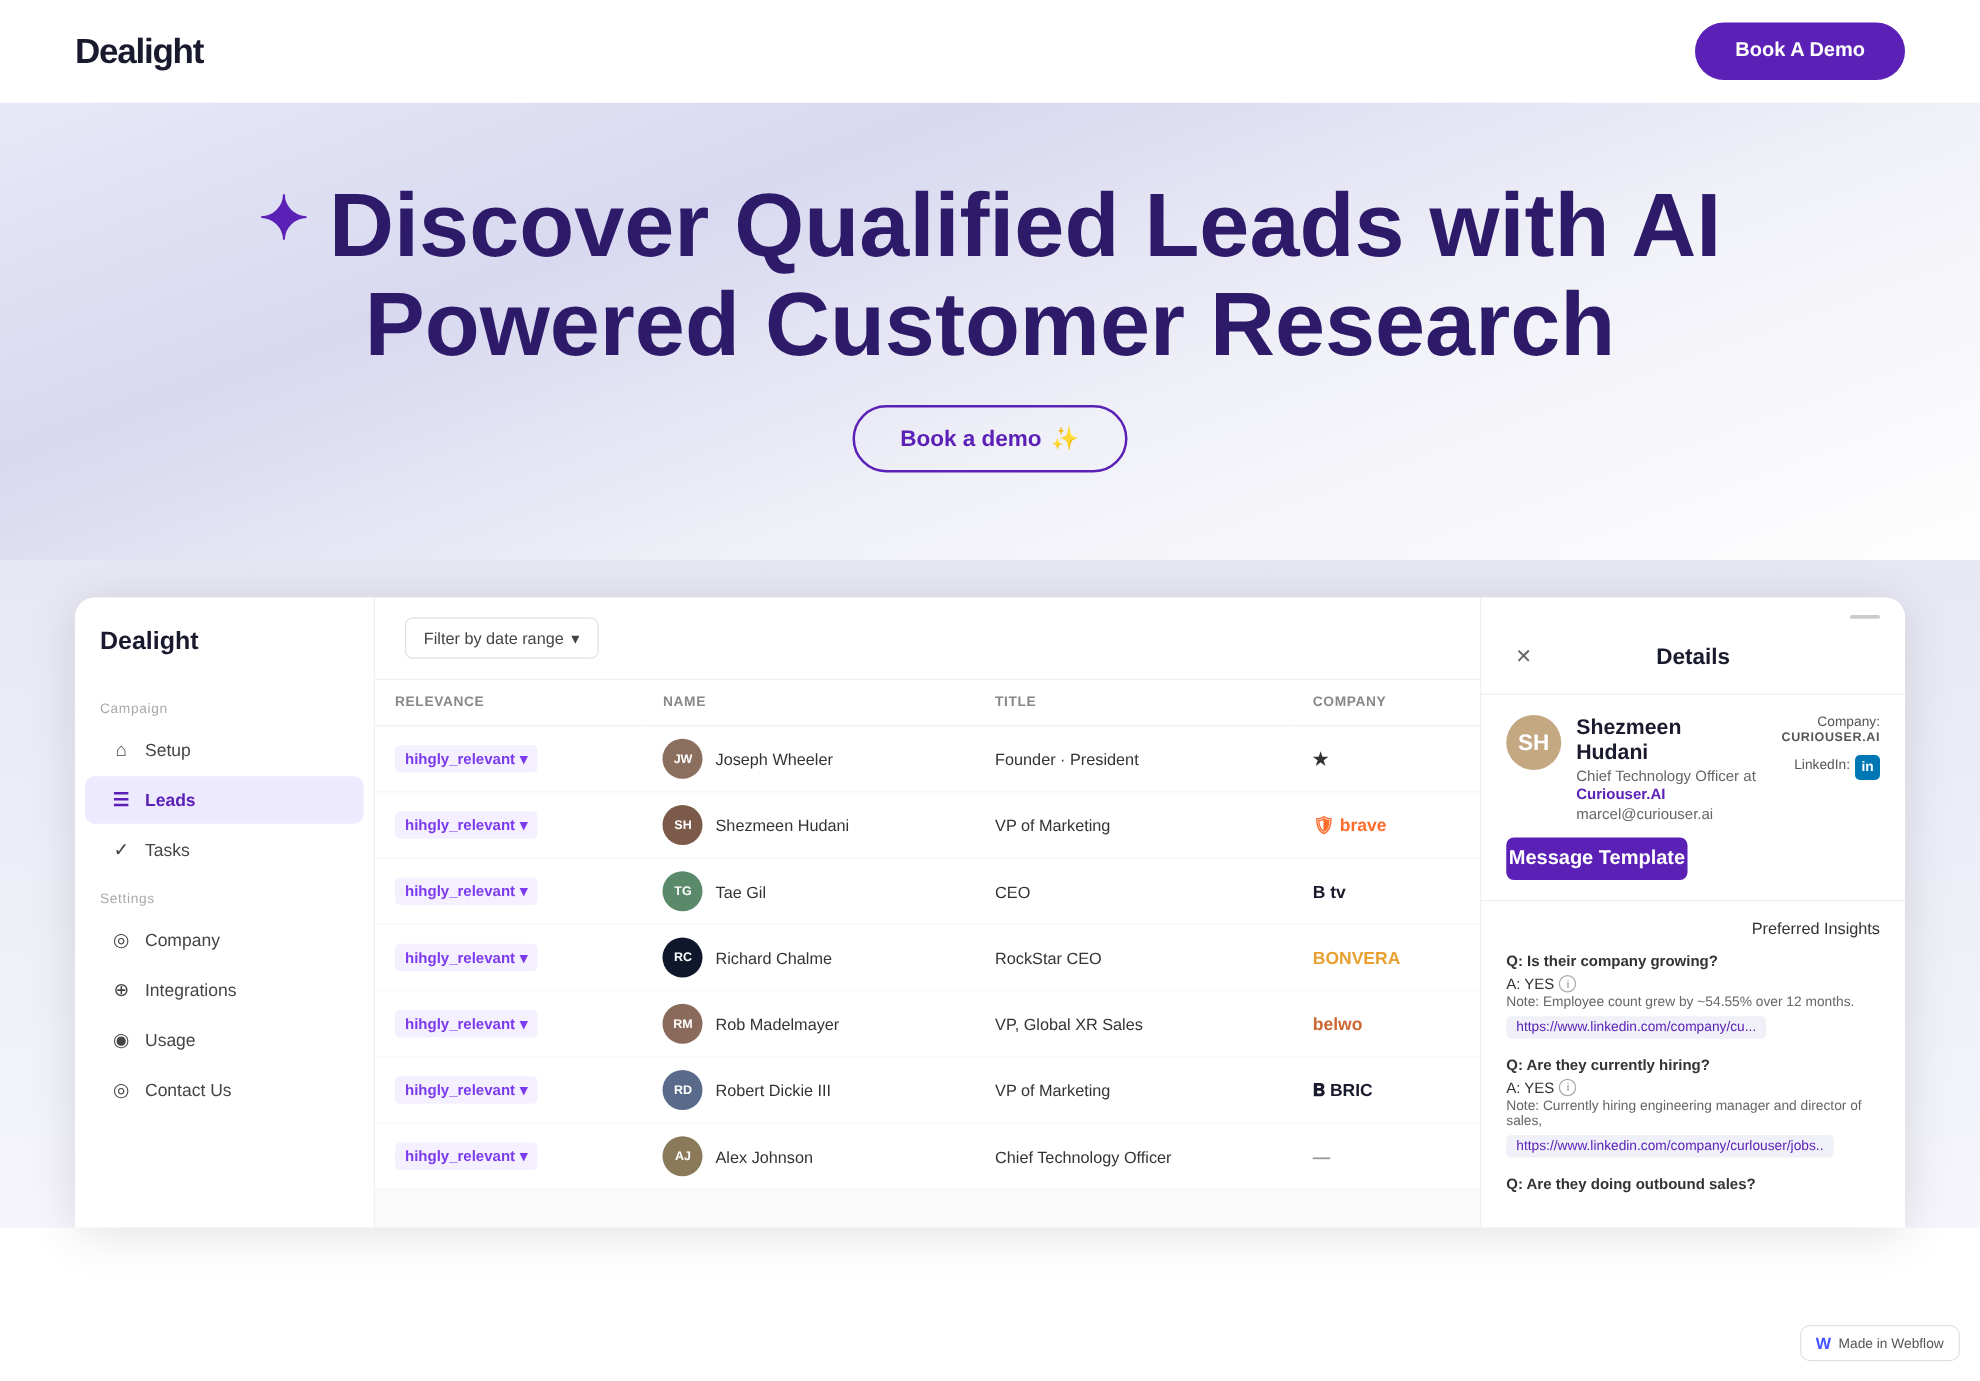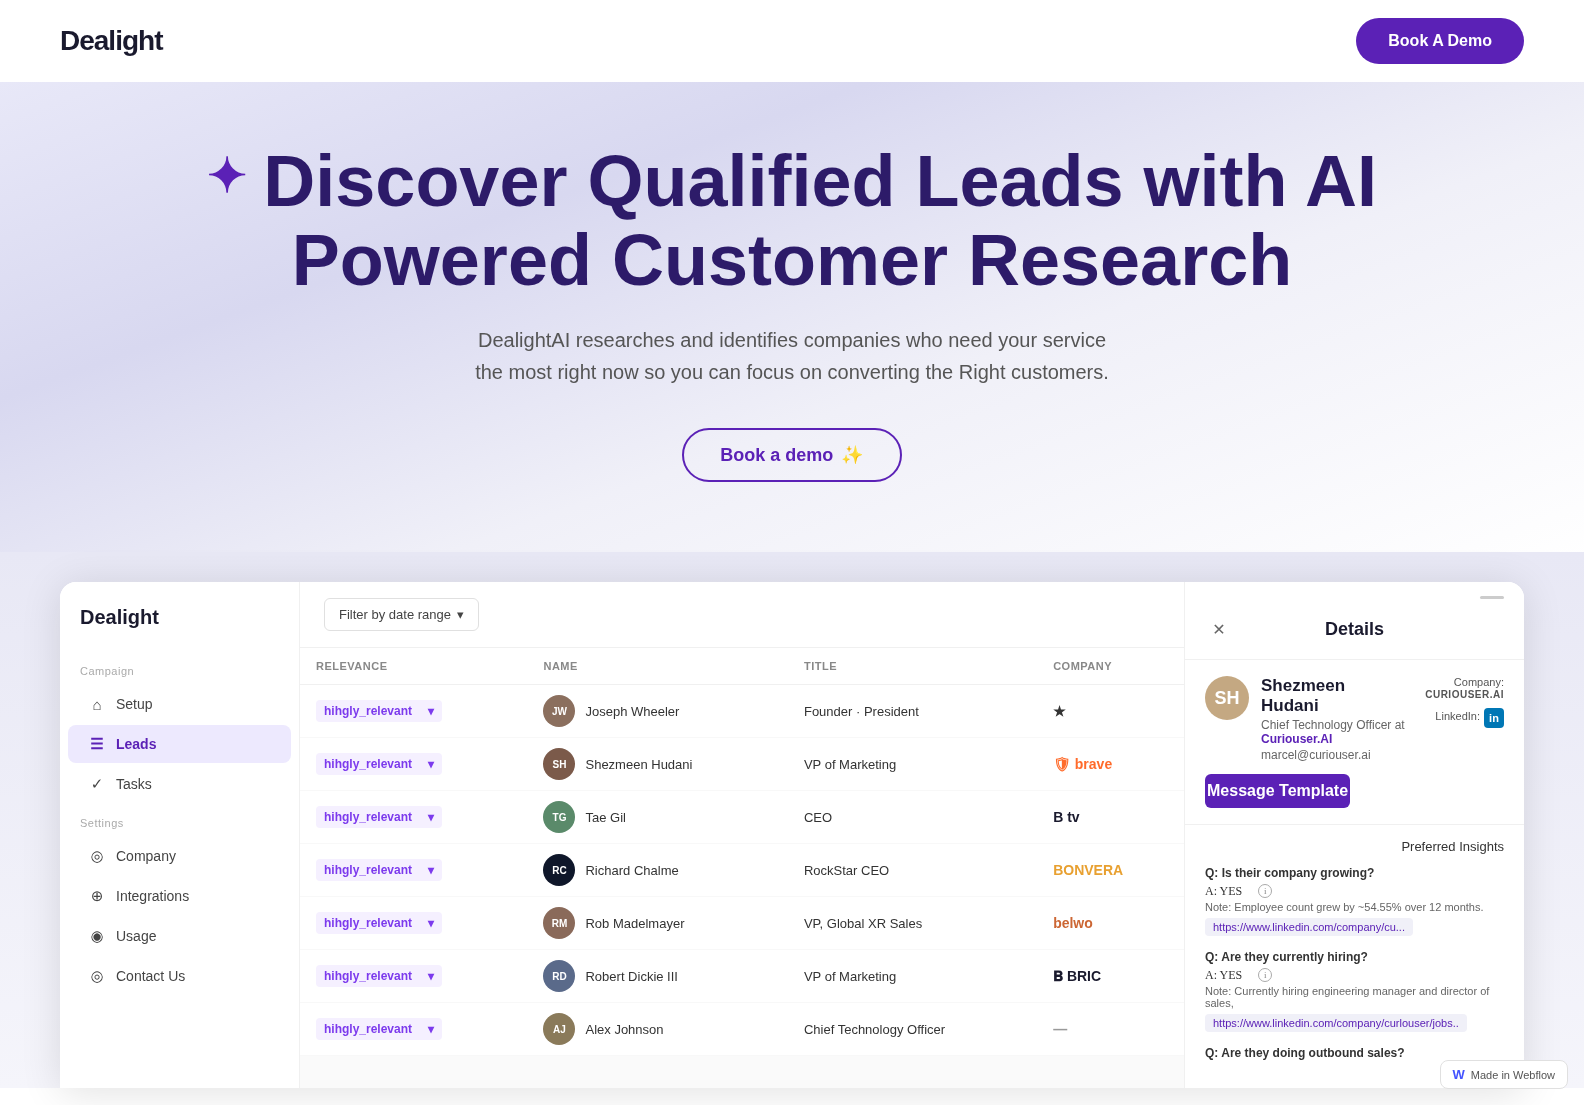--- a/index.html
+++ b/index.html
@@ -187,21 +187,21 @@
     .leads-table td {
       padding: 10px 16px;
       border-bottom: 1px solid #f8f8f8;
       font-size: 13px;
       color: #333;
       vertical-align: middle;
     }
     .relevance-badge {
       display: inline-flex;
       align-items: flex-end;
-      gap: 16px;
+      gap: 4px;
       color: #7c3aed;
       font-size: 12px;
       font-weight: 600;
       background: #f5f0ff;
       border-radius: 4px;
       padding: 4px 8px;
     }
     .avatar {
       width: 32px;
       height: 32px;
@@ -330,25 +330,24 @@
       margin-bottom: 14px;
     }
     .insight-q {
       font-size: 12px;
       font-weight: 600;
       color: #333;
       margin-bottom: 4px;
     }
     .insight-a {
       display: flex;
-      gap: 16px;
+      gap: 4px;
       font-size: 12px;
       color: #333;
       margin-bottom: 2px;
-      font-family: Liberation Serif, serif;
     }
     .insight-note {
       font-size: 11px;
       color: #666;
       margin-bottom: 4px;
     }
     .insight-link {
       display: inline-block;
       background: #f0f0f8;
       border-radius: 4px;
@@ -411,24 +410,20 @@
   <button class="book-demo-btn">Book A Demo</button>
 </nav>
 
 <section class="hero">
   <div class="hero-title">
     <div class="hero-title-line">
       <span class="hero-icon">✦</span>
       <span>Discover Qualified Leads with AI</span>
     </div>
     <div>Powered Customer Research</div>
-  </div>
-  <div class="hero-subtitle">
-    <div>DealightAI researches and identifies companies who need your service</div>
-    <div>the most right now so you can focus on converting the Right customers.</div>
   </div>
   <button class="hero-cta">
     <span>Book a demo</span>
     <span>✨</span>
   </button>
 </section>
 
 <div class="app-container">
   <div class="app-window">
 

